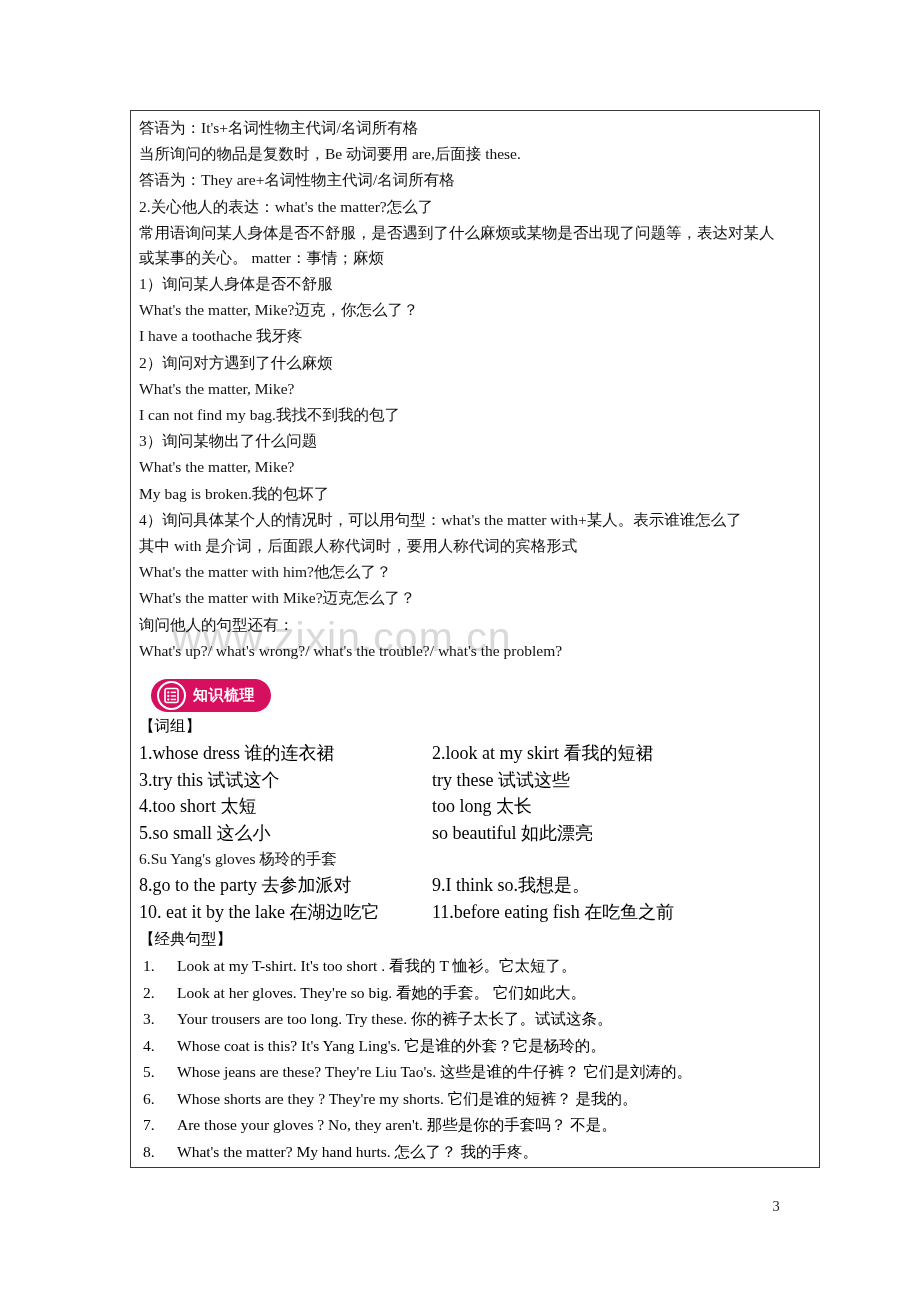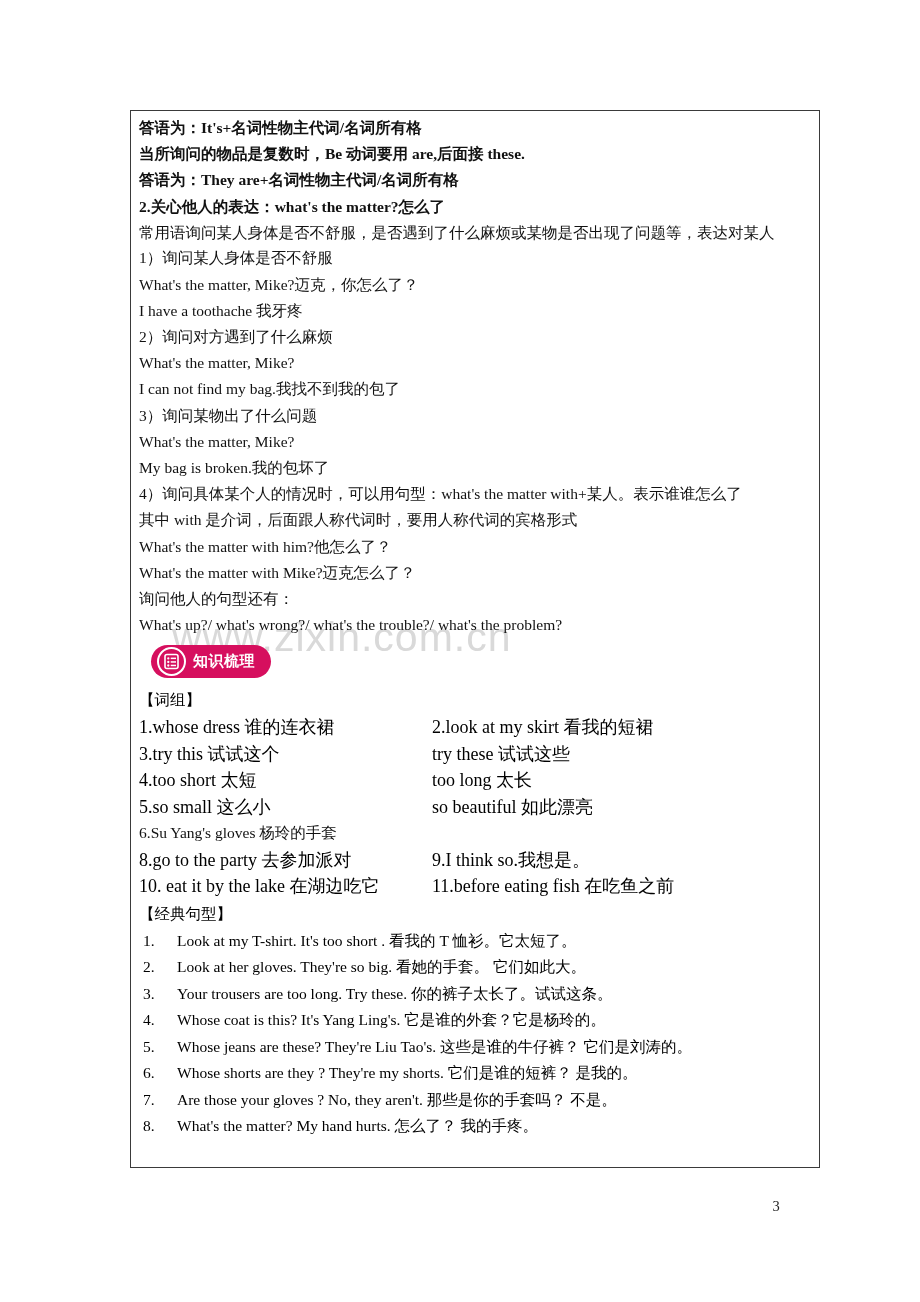--- a/index.html
+++ b/index.html
@@ -59,37 +59,37 @@
     z-index: 2;
   }
 
   .line {
     font-size: 15.5px;
     line-height: 26.2px;
     white-space: nowrap;
     color: #111;
   }
   .line.bold {
-    font-weight: bold;
+    font-weight: normal;
   }
   .tight {
     line-height: 25.6px;
   }
 
   
   .badge-row {
     position: relative;
     height: 42px;
     margin-top: 4px;
     margin-bottom: 2px;
   }
   .badge {
     position: absolute;
     left: 12px;
-    top: 3px;
+    top: 11px;
     height: 33px;
     border-radius: 17px;
     background: #d60f5e;
     display: flex;
     align-items: center;
     padding: 0 16px 0 6px;
     box-sizing: border-box;
   }
   .badge-icon {
     width: 25px;
@@ -163,20 +163,21 @@
 
   <div id="frame">
     <div id="content">
 
       <div class="line bold">答语为：It's+名词性物主代词/名词所有格</div>
       <div class="line bold">当所询问的物品是复数时，Be 动词要用 are,后面接 these.</div>
       <div class="line bold">答语为：They are+名词性物主代词/名词所有格</div>
       <div class="line bold">2.关心他人的表达：what's the matter?怎么了</div>
 
       <div class="line tight">常用语询问某人身体是否不舒服，是否遇到了什么麻烦或某物是否出现了问题等，表达对某人</div>
+      <div class="line tight">或某事的关心。 matter：事情；麻烦</div>
 
       <div class="line">1）询问某人身体是否不舒服</div>
       <div class="line">What's the matter, Mike?迈克，你怎么了？</div>
       <div class="line">I have a toothache 我牙疼</div>
       <div class="line">2）询问对方遇到了什么麻烦</div>
       <div class="line">What's the matter, Mike?</div>
       <div class="line">I can not find my bag.我找不到我的包了</div>
       <div class="line">3）询问某物出了什么问题</div>
       <div class="line">What's the matter, Mike?</div>
       <div class="line">My bag is broken.我的包坏了</div>

